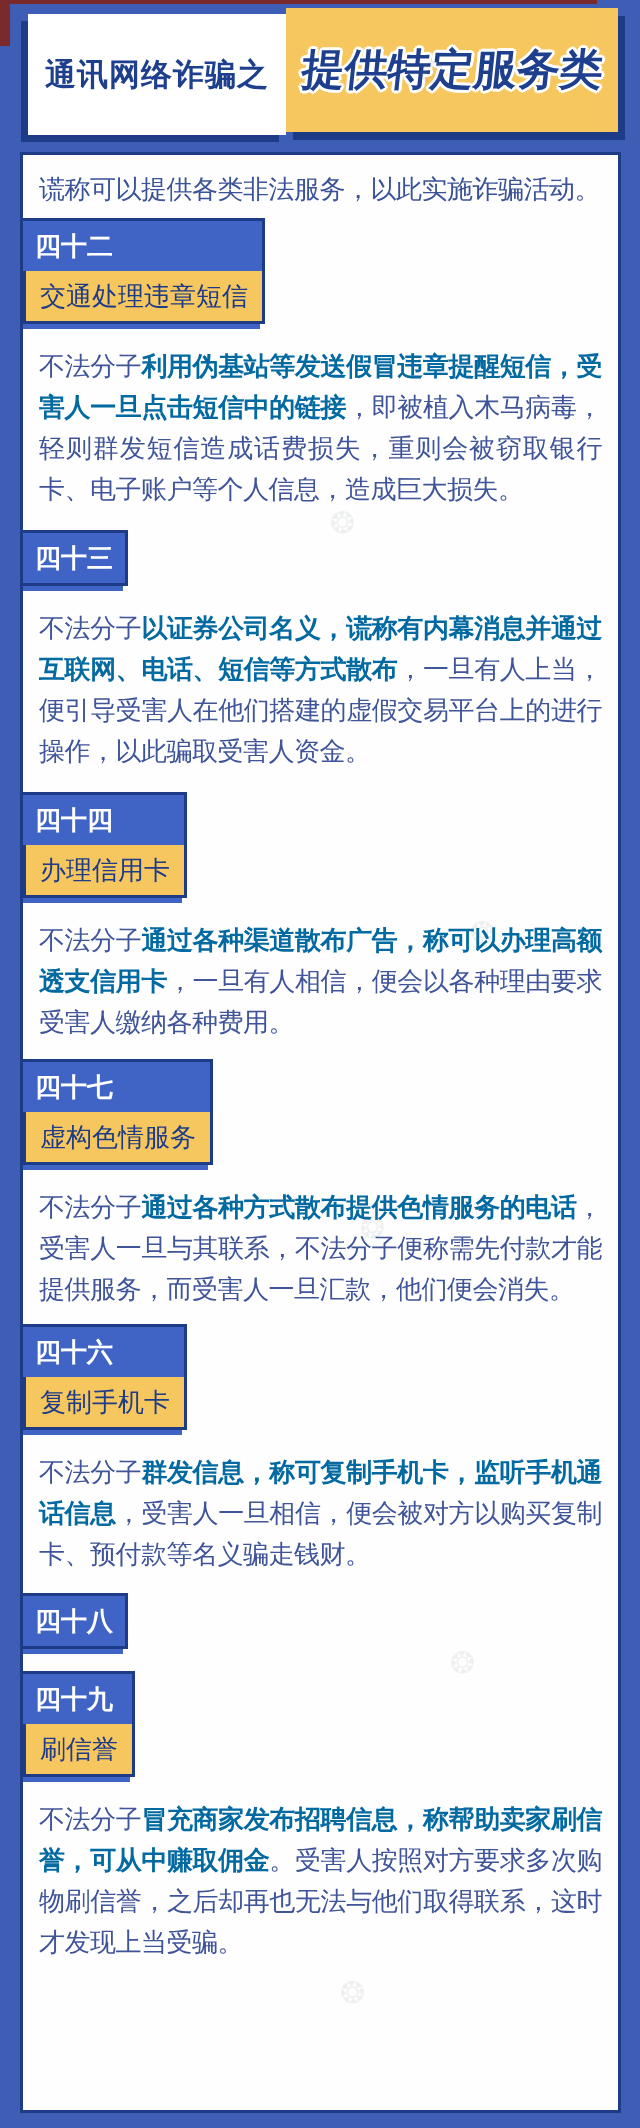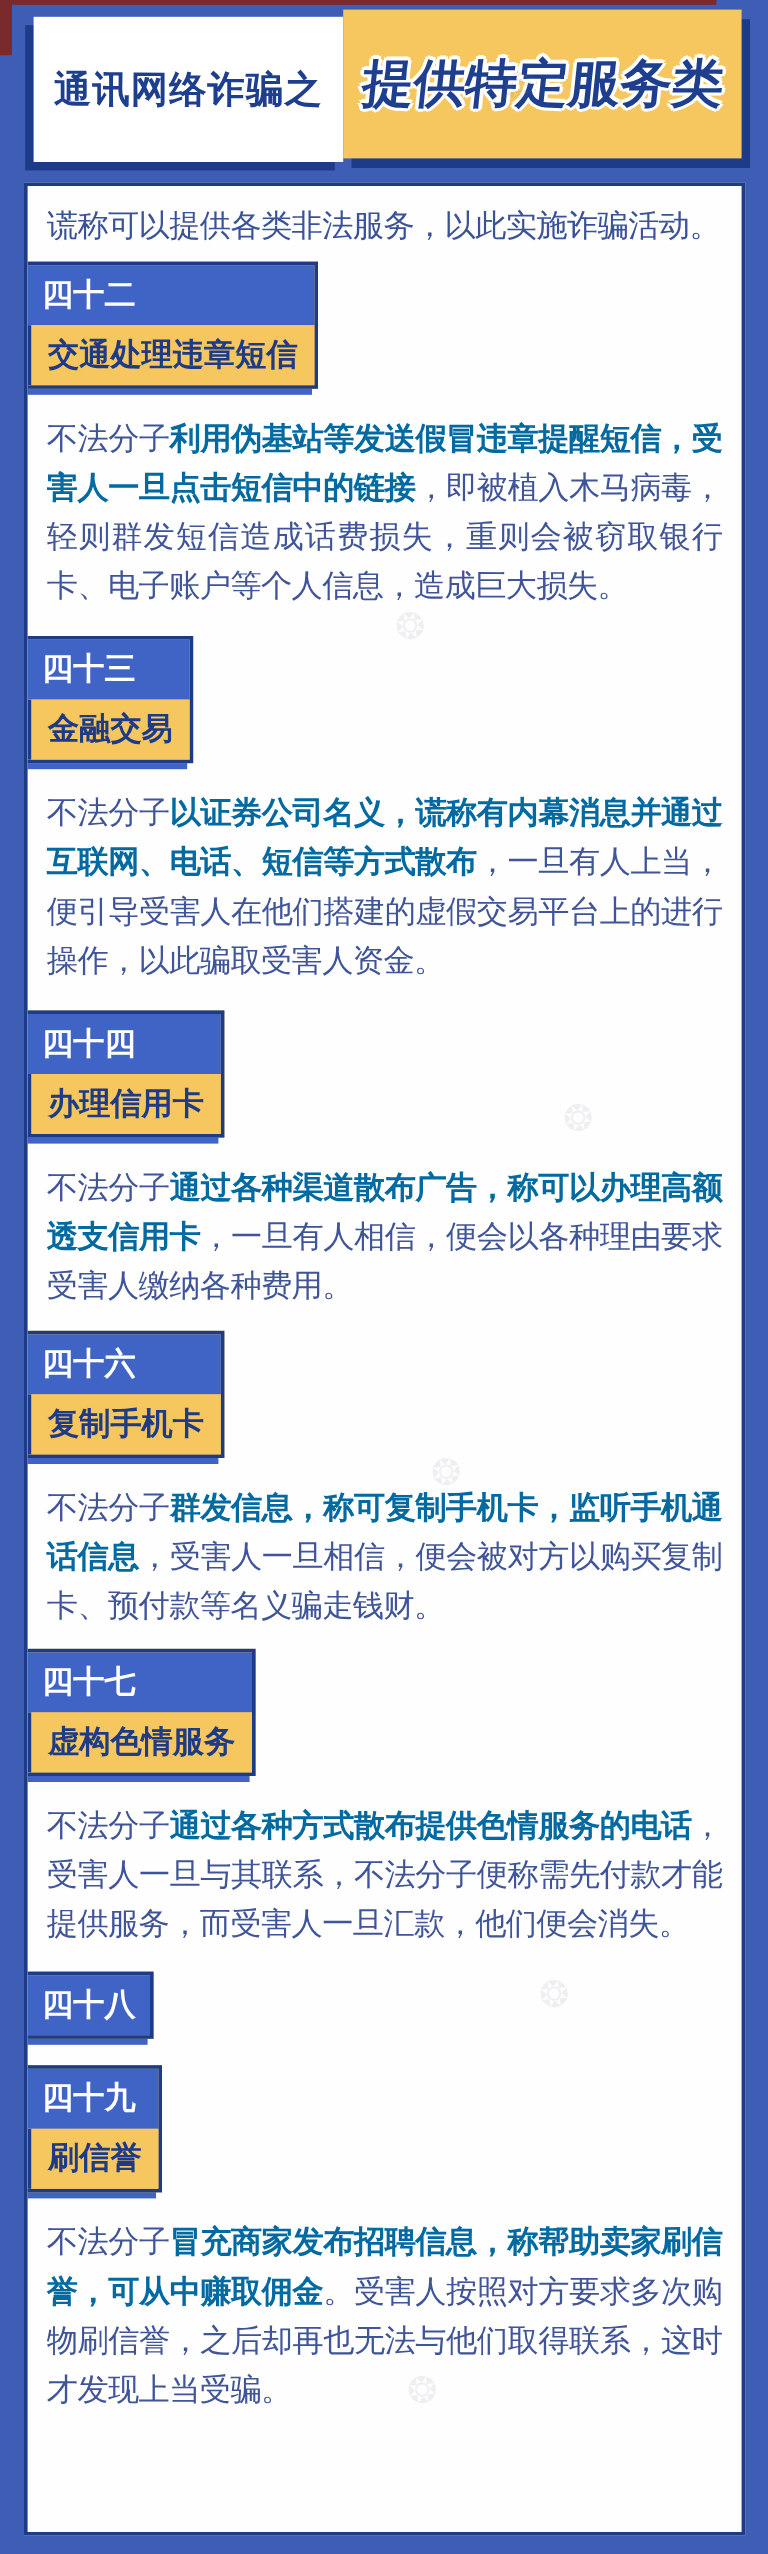--- a/index.html
+++ b/index.html
@@ -62,21 +62,21 @@
     margin-left:-19px;
     box-shadow:-5px 5px 0 #3F64C5;
     background:#F7C75F;
     flex-direction:column;
   }
   .badge .num{
     background:#3F64C5; color:#FFFFFF; font-weight:bold; font-size:26px;
     line-height:50px; padding:0 12px; white-space:nowrap;
   }
   .badge .ttl{
-    background:#F7C75F; color:#1D3B87; font-weight:bold; font-size:26px;
+    background:#F7C75F; color:#1D3B87; font-weight:normal; font-size:26px;
     line-height:50px; padding:0 14px; border-left:3px solid #1D3B87; white-space:nowrap;
   }
   .body-text{
     margin-top:22px;
     font-size:26px; line-height:41px; color:#3F5499;
     letter-spacing:-0.5px; text-align:justify;
   }
   .body-text b{ color:#0369a1; }
 
   .wm{
@@ -106,48 +106,47 @@
     <div class="badge">
       <span class="num">四十二</span>
       <span class="ttl">交通处理违章短信</span>
     </div>
     <p class="body-text"><span>不法分子</span><b>利用伪基站等发送假冒违章提醒短信，受害人一旦点击短信中的链接</b><span>，即被植入木马病毒，轻则群发短信造成话费损失，重则会被窃取银行卡、电子账户等个人信息，造成巨大损失。</span></p>
   </section>
 
   <section class="section">
     <div class="badge">
       <span class="num">四十三</span>
-      <span class="ttl">金融交易</span>
     </div>
     <p class="body-text"><span>不法分子</span><b>以证券公司名义，谎称有内幕消息并通过互联网、电话、短信等方式散布</b><span>，一旦有人上当，便引导受害人在他们搭建的虚假交易平台上的进行操作，以此骗取受害人资金。</span></p>
   </section>
 
   <section class="section">
     <div class="badge">
       <span class="num">四十四</span>
       <span class="ttl">办理信用卡</span>
     </div>
     <p class="body-text"><span>不法分子</span><b>通过各种渠道散布广告，称可以办理高额透支信用卡</b><span>，一旦有人相信，便会以各种理由要求受害人缴纳各种费用。</span></p>
   </section>
 
 
   <section class="section">
     <div class="badge">
+      <span class="num">四十七</span>
+      <span class="ttl">虚构色情服务</span>
+    </div>
+    <p class="body-text"><span>不法分子</span><b>通过各种方式散布提供色情服务的电话</b><span>，受害人一旦与其联系，不法分子便称需先付款才能提供服务，而受害人一旦汇款，他们便会消失。</span></p>
+  </section>
+
+  <section class="section">
+    <div class="badge">
       <span class="num">四十六</span>
       <span class="ttl">复制手机卡</span>
     </div>
     <p class="body-text"><span>不法分子</span><b>群发信息，称可复制手机卡，监听手机通话信息</b><span>，受害人一旦相信，便会被对方以购买复制卡、预付款等名义骗走钱财。</span></p>
-  </section>
-
-  <section class="section">
-    <div class="badge">
-      <span class="num">四十七</span>
-      <span class="ttl">虚构色情服务</span>
-    </div>
-    <p class="body-text"><span>不法分子</span><b>通过各种方式散布提供色情服务的电话</b><span>，受害人一旦与其联系，不法分子便称需先付款才能提供服务，而受害人一旦汇款，他们便会消失。</span></p>
   </section>
 
   <section class="section">
     <div class="badge">
       <span class="num">四十八</span>
     </div>
   </section>
 
   <section class="section">
     <div class="badge">

